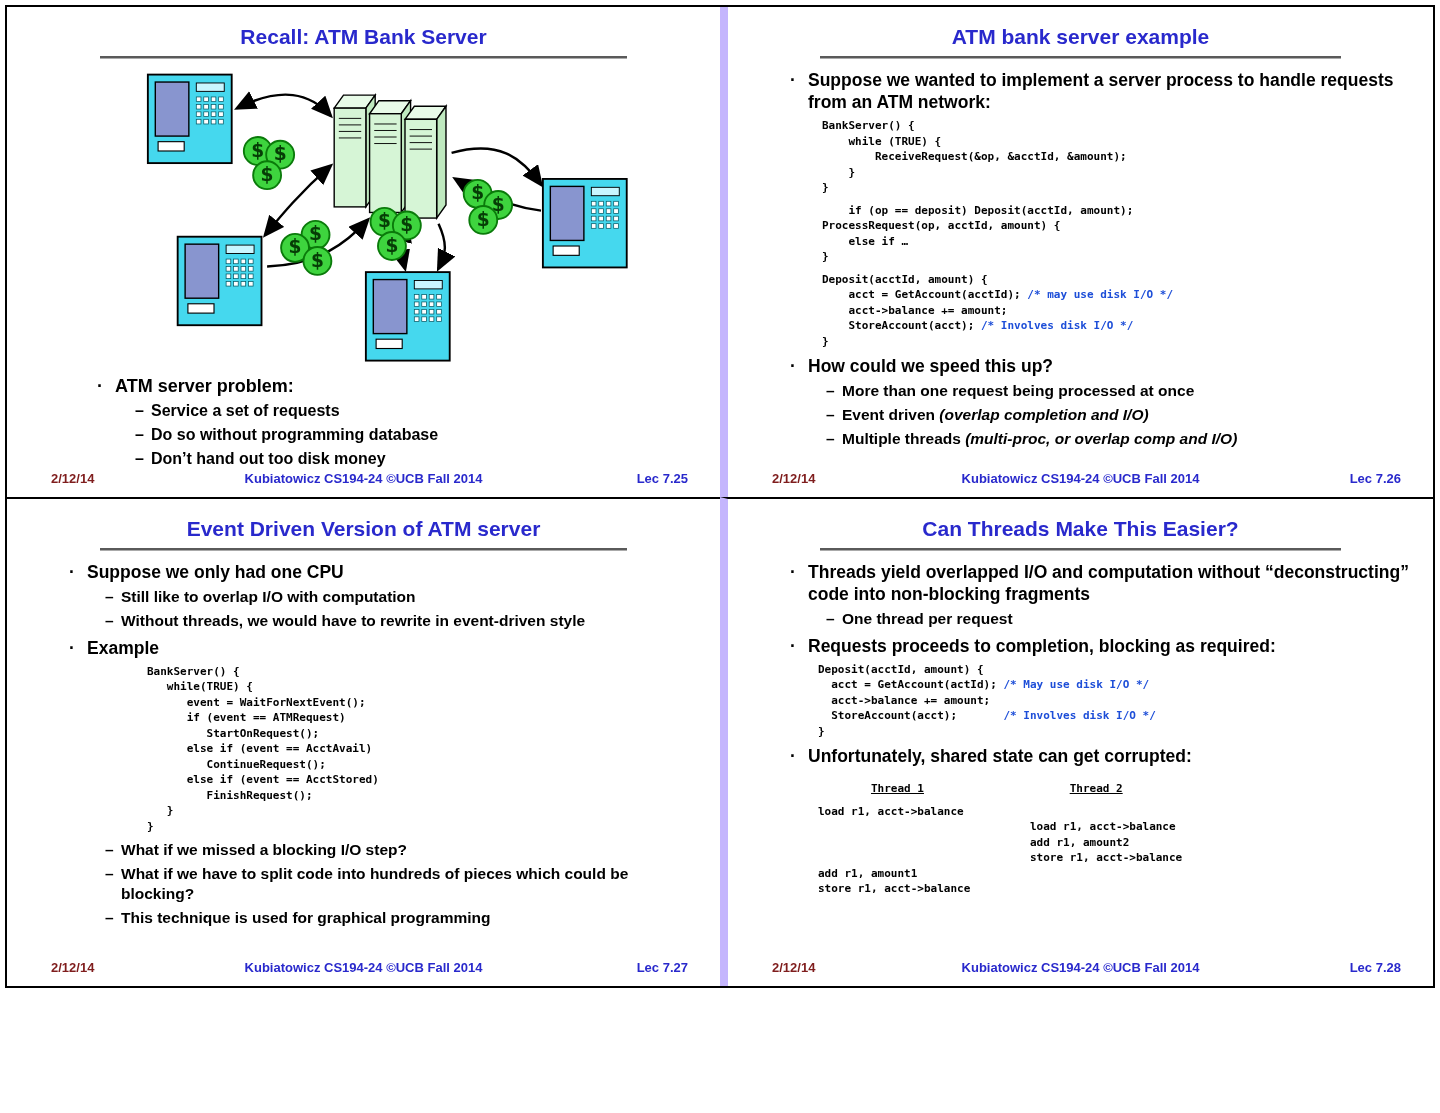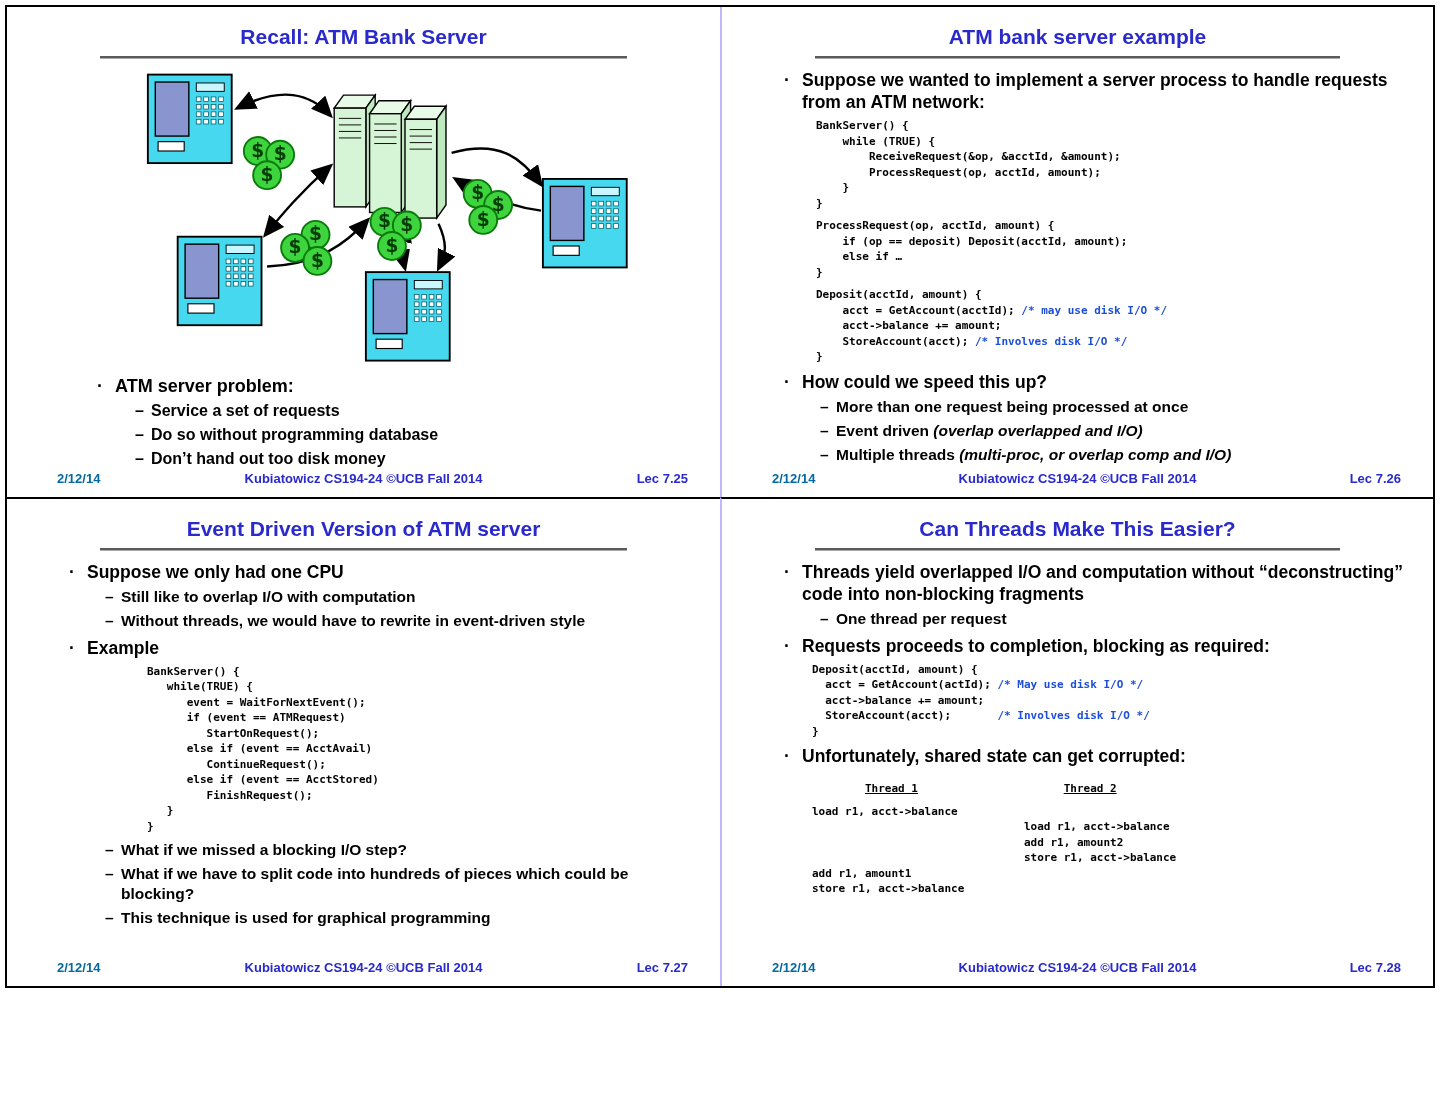--- a/index.html
+++ b/index.html
@@ -1,21 +1,21 @@
 <!DOCTYPE html>
 <html><head>
 <meta charset="utf-8">
 <style>
   * { margin:0; padding:0; box-sizing:border-box; }
   html,body { background:#fff; width:1440px; height:1113px; overflow:hidden;
               font-family:"Liberation Sans", sans-serif; }
   .page { width:1430px; height:983px; margin:5px; border:2px solid #000;
           display:grid; grid-template-columns:1fr 1fr; grid-template-rows:1fr 1fr; background:#fff; }
   .cell { position:relative; overflow:hidden; padding:4px 10px; }
-  .cell.col2 { border-left:2px solid #c4b5fd; }
+  .cell.col2 { border-left:8px solid #c4b5fd; }
   .cell.row2 { border-top:2px solid #000; }
 
   .title { text-align:center; color:#2929cc; font-size:21px; font-weight:bold; margin-top:14px; }
   .rule  { height:3px; background:#5a5a5a; width:76%; margin:7px auto 10px auto;
            border-bottom:1px solid #aaa; }
 
   .bullet { display:flex; color:#000; font-weight:bold; }
   .bullet .mk { flex:none; }
   .l1 { font-size:17.5px; line-height:22px; margin:6px 0 4px 52px; }
   .l1 .mk { width:18px; }
@@ -30,21 +30,21 @@
   .code .red { color:#1d4ed8; }
   .code .und { text-decoration:underline; }
 
   .indent-s2 { margin-left:84px; }
   .indent-s3 { margin-left:130px; }
   .indent-s4 { margin-left:80px; }
   .threads   { margin-left:80px; margin-top:14px; }
 
   .footer { position:absolute; left:10px; right:10px; bottom:9px; height:17px;
             font-size:13px; font-weight:bold; }
-  .f-date   { position:absolute; left:40px; color:#0369a1; }
+  .f-date   { position:absolute; left:34px; color:#7f1d1d; }
   .f-center { position:absolute; left:0; right:0; text-align:center; color:#2929cc; }
   .f-lec    { position:absolute; right:22px; color:#2929cc; }
 
   
   .diagram { display:block; margin:0 auto; }
   .s1 .l1 { margin-left:80px; font-size:18px; }
   .s1 .l2 { margin-left:118px; font-size:16px; }
 </style>
 </head>
 <body>
@@ -161,47 +161,46 @@
 
     <div class="bullet l1">
       <span class="mk">·</span>
       <span class="bt">Suppose we wanted to implement a server process to handle requests from an ATM network:</span>
     </div>
 
     <div class="code indent-s2">
         <div class="code-line"><span>BankServer() {</span></div>
         <div class="code-line"><span>    while (TRUE) {</span></div>
         <div class="code-line"><span>        ReceiveRequest(&amp;op, &amp;acctId, &amp;amount);</span></div>
-        <div class="code-line"><span>        ProcessRequest(op, acctId, amount);</span></div>
         <div class="code-line"><span>    }</span></div>
         <div class="code-line"><span>}</span></div>
         <div class="code-line code-gap"><span></span></div>
+        <div class="code-line"><span>    if (op == deposit) Deposit(acctId, amount);</span></div>
         <div class="code-line"><span>ProcessRequest(op, acctId, amount) {</span></div>
-        <div class="code-line"><span>    if (op == deposit) Deposit(acctId, amount);</span></div>
         <div class="code-line"><span>    else if …</span></div>
         <div class="code-line"><span>}</span></div>
         <div class="code-line code-gap"><span></span></div>
         <div class="code-line"><span>Deposit(acctId, amount) {</span></div>
         <div class="code-line"><span>    acct = GetAccount(acctId); </span><span class="red">/* may use disk I/O */</span></div>
         <div class="code-line"><span>    acct-&gt;balance += amount;</span></div>
         <div class="code-line"><span>    StoreAccount(acct); </span><span class="red">/* Involves disk I/O */</span></div>
         <div class="code-line"><span>}</span></div>
       </div>
 
     <div class="bullet l1">
       <span class="mk">·</span>
       <span class="bt">How could we speed this up?</span>
     </div>
     <div class="bullet l2">
       <span class="mk">–</span>
       <span class="bt">More than one request being processed at once</span>
     </div>
     <div class="bullet l2">
       <span class="mk">–</span>
-      <span class="bt"><span>Event driven </span><span class="it">(overlap overlapped and I/O)</span></span>
+      <span class="bt"><span>Event driven </span><span class="it">(overlap completion and I/O)</span></span>
     </div>
     <div class="bullet l2">
       <span class="mk">–</span>
       <span class="bt"><span>Multiple threads </span><span class="it">(multi-proc, or overlap comp and I/O)</span></span>
     </div>
 
     <div class="footer">
       <span class="f-date">2/12/14</span>
       <span class="f-center">Kubiatowicz CS194-24 ©UCB Fall 2014</span>
       <span class="f-lec">Lec 7.26</span>

